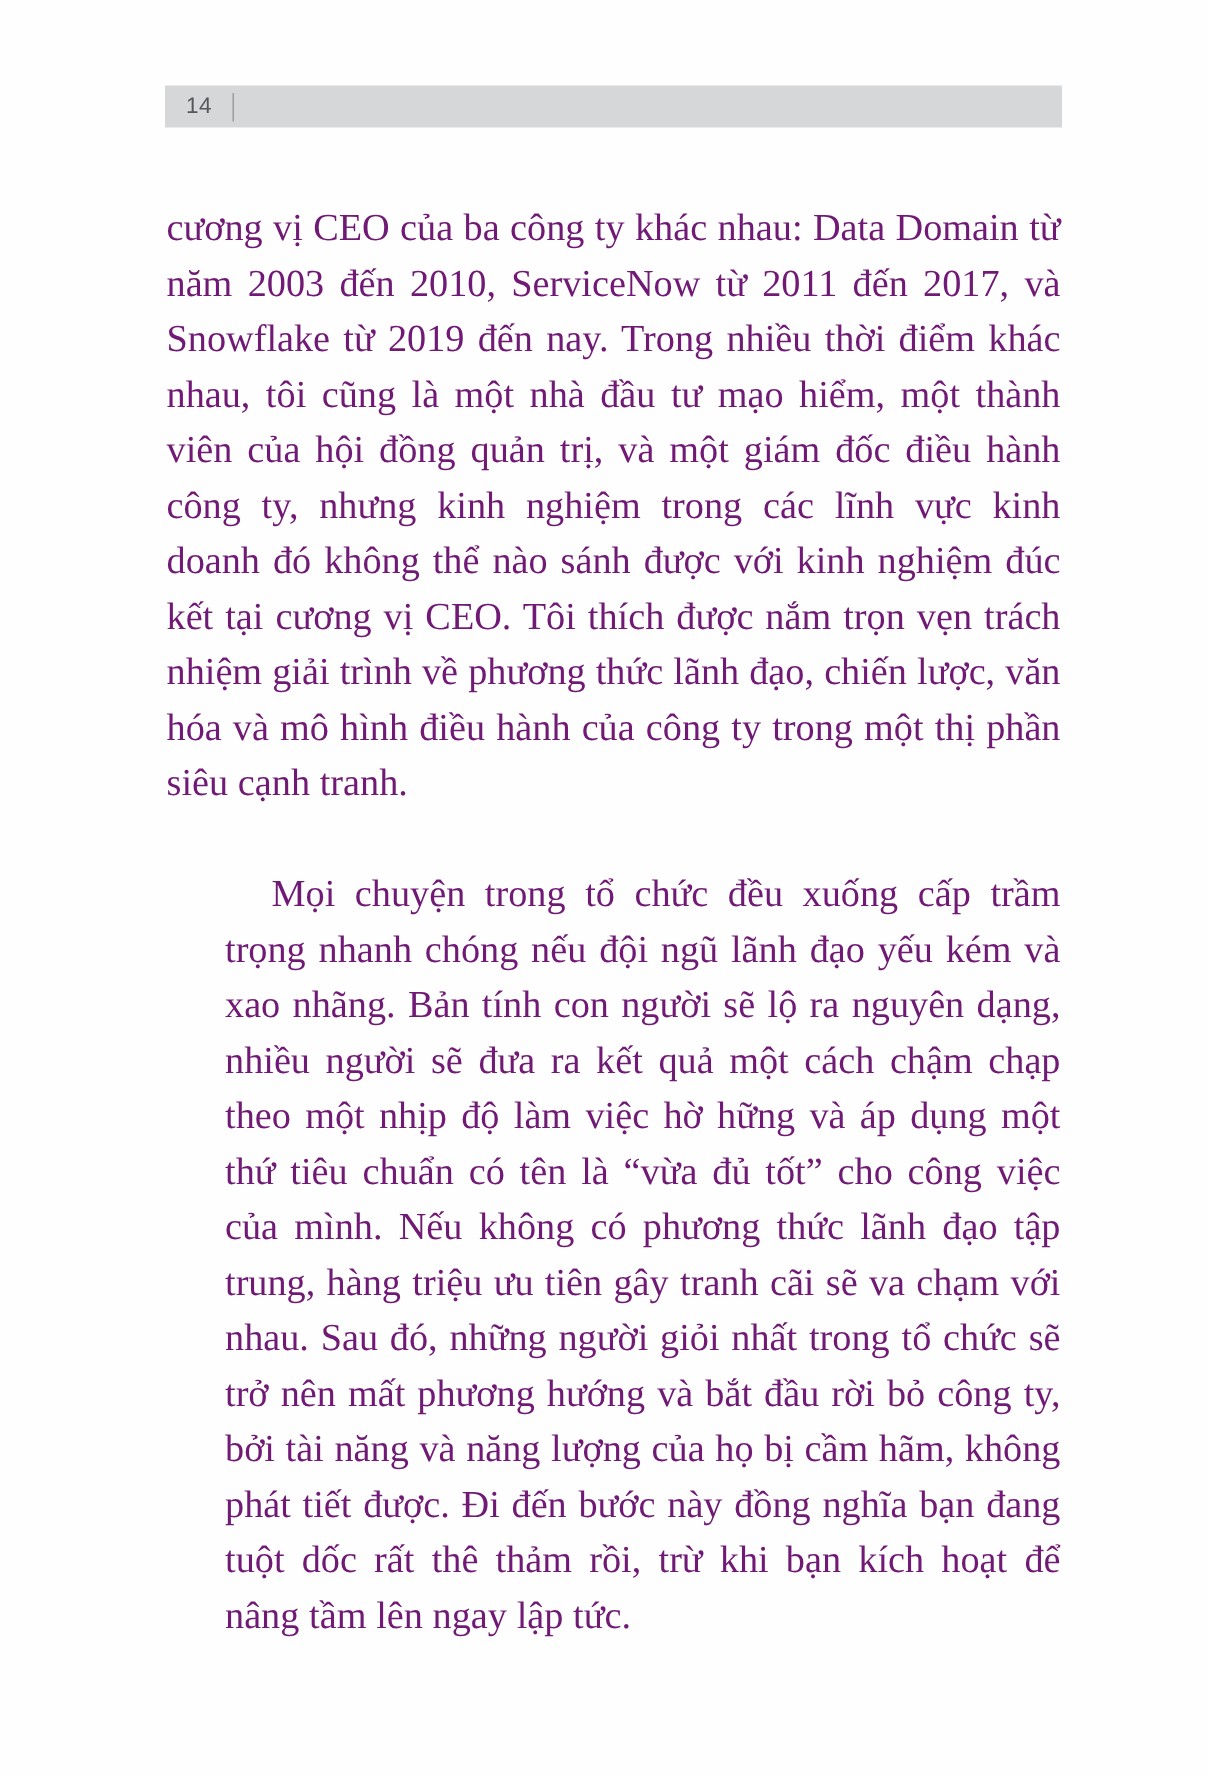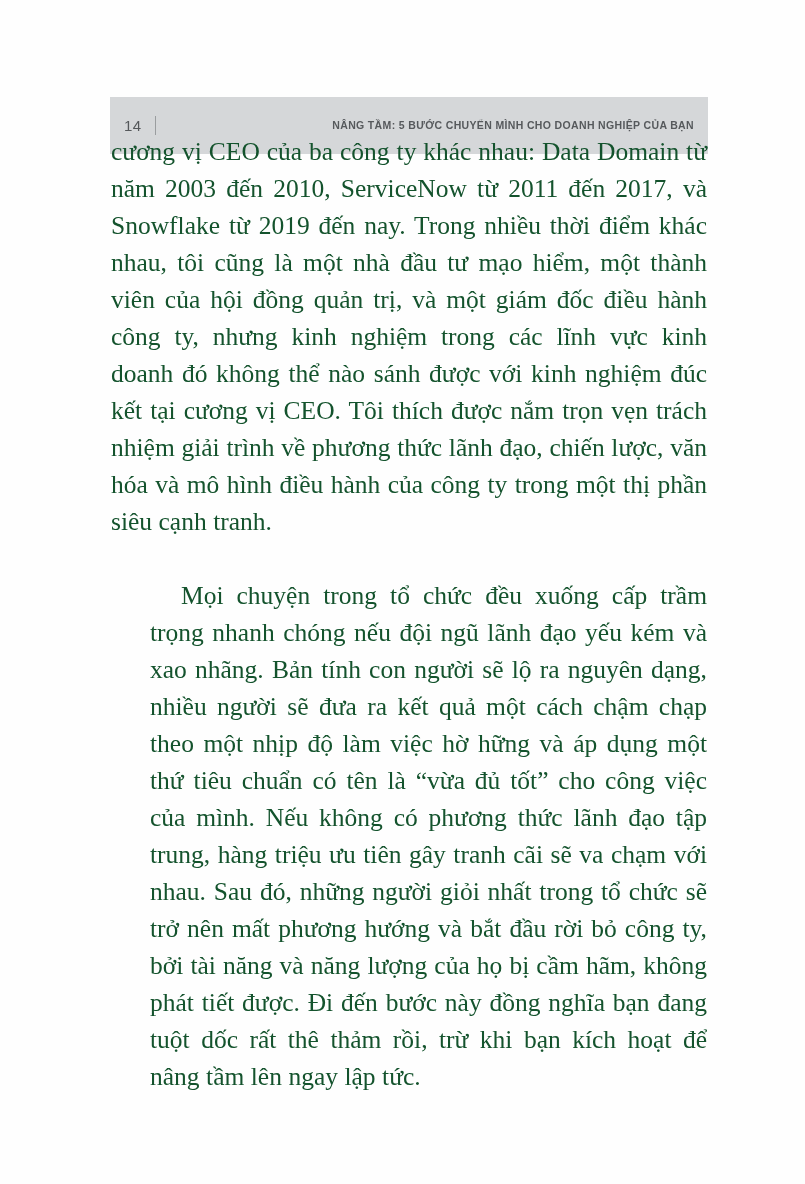--- a/index.html
+++ b/index.html
@@ -20,27 +20,26 @@
     inset: 0;
     background: #fefefe;
   }
 
   
   .header-band {
     position: absolute;
     left: 110px;
     top: 57px;
     width: 598px;
-    height: 57px;
+    height: 28px;
     background: #d5d7d9;
     display: flex;
     align-items: center;
     box-sizing: border-box;
     padding: 0 12px 0 14px;
-    margin-top: 40px;
   }
   .folio {
     font-family: "Liberation Sans", "DejaVu Sans", sans-serif;
     font-size: 15px;
     color: #55585b;
     letter-spacing: 0.4px;
     line-height: 1;
     padding-bottom: 1px;
   }
   .folio-rule {
@@ -68,21 +67,21 @@
   .body-col {
     position: absolute;
     left: 111px;
     top: 133px;
     width: 596px;
   }
   .para {
     margin: 0;
     font-size: 25.5px;
     line-height: 37px;
-    color: #14532d;
+    color: #701a75;
     text-align: justify;
     text-justify: inter-word;
     -webkit-hyphens: none;
     hyphens: none;
     word-spacing: 0.1px;
   }
   .para.continued {
     text-indent: 0;
   }
   .para.indented {
@@ -93,21 +92,20 @@
   
 </style>
 </head>
 <body>
 
 <div class="page">
 
   <div class="header-band">
     <span class="folio">14</span>
     <span class="folio-rule"></span>
-    <span class="running-head">NÂNG TẦM: 5 BƯỚC CHUYỂN MÌNH CHO DOANH NGHIỆP CỦA BẠN</span>
   </div>
 
   <div class="body-col">
     <p class="para continued">cương vị CEO của ba công ty khác nhau: Data Domain từ năm 2003 đến 2010, ServiceNow từ 2011 đến 2017, và Snowflake từ 2019 đến nay. Trong nhiều thời điểm khác nhau, tôi cũng là một nhà đầu tư mạo hiểm, một thành viên của hội đồng quản trị, và một giám đốc điều hành công ty, nhưng kinh nghiệm trong các lĩnh vực kinh doanh đó không thể nào sánh được với kinh nghiệm đúc kết tại cương vị CEO. Tôi thích được nắm trọn vẹn trách nhiệm giải trình về phương thức lãnh đạo, chiến lược, văn hóa và mô hình điều hành của công ty trong một thị phần siêu cạnh tranh.</p>
     <p class="para indented">Mọi chuyện trong tổ chức đều xuống cấp trầm trọng nhanh chóng nếu đội ngũ lãnh đạo yếu kém và xao nhãng. Bản tính con người sẽ lộ ra nguyên dạng, nhiều người sẽ đưa ra kết quả một cách chậm chạp theo một nhịp độ làm việc hờ hững và áp dụng một thứ tiêu chuẩn có tên là “vừa đủ tốt” cho công việc của mình. Nếu không có phương thức lãnh đạo tập trung, hàng triệu ưu tiên gây tranh cãi sẽ va chạm với nhau. Sau đó, những người giỏi nhất trong tổ chức sẽ trở nên mất phương hướng và bắt đầu rời bỏ công ty, bởi tài năng và năng lượng của họ bị cầm hãm, không phát tiết được. Đi đến bước này đồng nghĩa bạn đang tuột dốc rất thê thảm rồi, trừ khi bạn kích hoạt để nâng tầm lên ngay lập tức.</p>
   </div>
 
 </div>
 
 </body></html>

